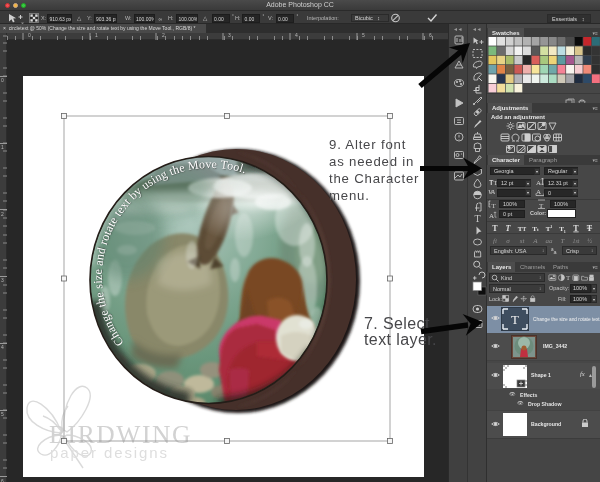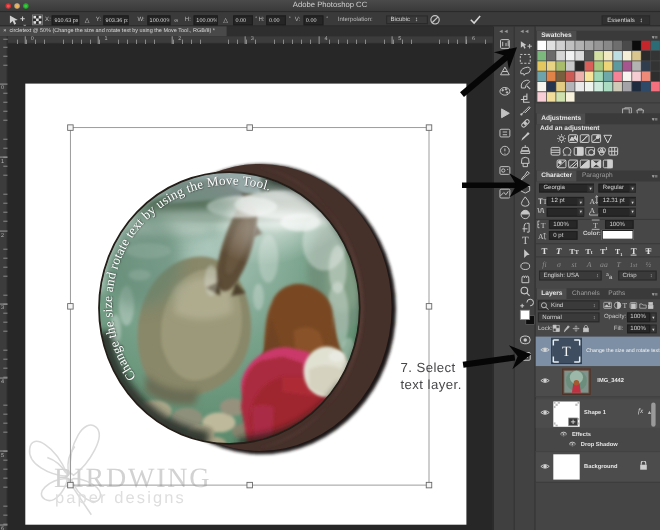--- a/index.html
+++ b/index.html
@@ -747,21 +747,22 @@
             <circle cx="0" cy="0" r="1.2" fill="#d5d5d5"></circle>
           </g>
        <g transform="translate(6.5,119)">
             <path d="M-3.8 0 Q0 -3.2 3.8 0 Q0 3.2 -3.8 0 Z"></path>
             <circle cx="0" cy="0" r="1.2" fill="#d5d5d5"></circle>
           </g>
      </g>
    </svg>
   </div>
 
-  <div class="note" style="left:364px;top:326px;line-height:16px;font-size:12px;letter-spacing:0.4px">7. Select<br>text layer.</div>
+  <div class="note" style="left:329px;top:136px;line-height:17px">9. Alter font<br>as needed in<br>the Character<br>menu.</div>
+  <div class="note" style="left:364px;top:316px;line-height:16px;font-size:16px;letter-spacing:0.4px">7. Select<br>text layer.</div>
 
   <svg class="abs" id="overlay" width="600" height="482" style="left:0;top:0;pointer-events:none">
     <g fill="#060606">
       <line x1="420" y1="86" x2="461" y2="51.5" stroke="#060606" stroke-width="5.5"></line>
       <path d="M470 43 L462.6 63.3 L460.6 51.2 L448.8 47.5 Z"></path>
       <line x1="420" y1="168.5" x2="470" y2="168.5" stroke="#060606" stroke-width="5"></line>
       <path d="M482 168.5 L463 157.5 L469.5 168.5 L463 179.5 Z"></path>
       <line x1="421" y1="331.5" x2="468" y2="325" stroke="#060606" stroke-width="5.5"></line>
       <path d="M483 322 L465.8 335.7 L470.6 323.8 L462.6 313.9 Z"></path>
     </g>

